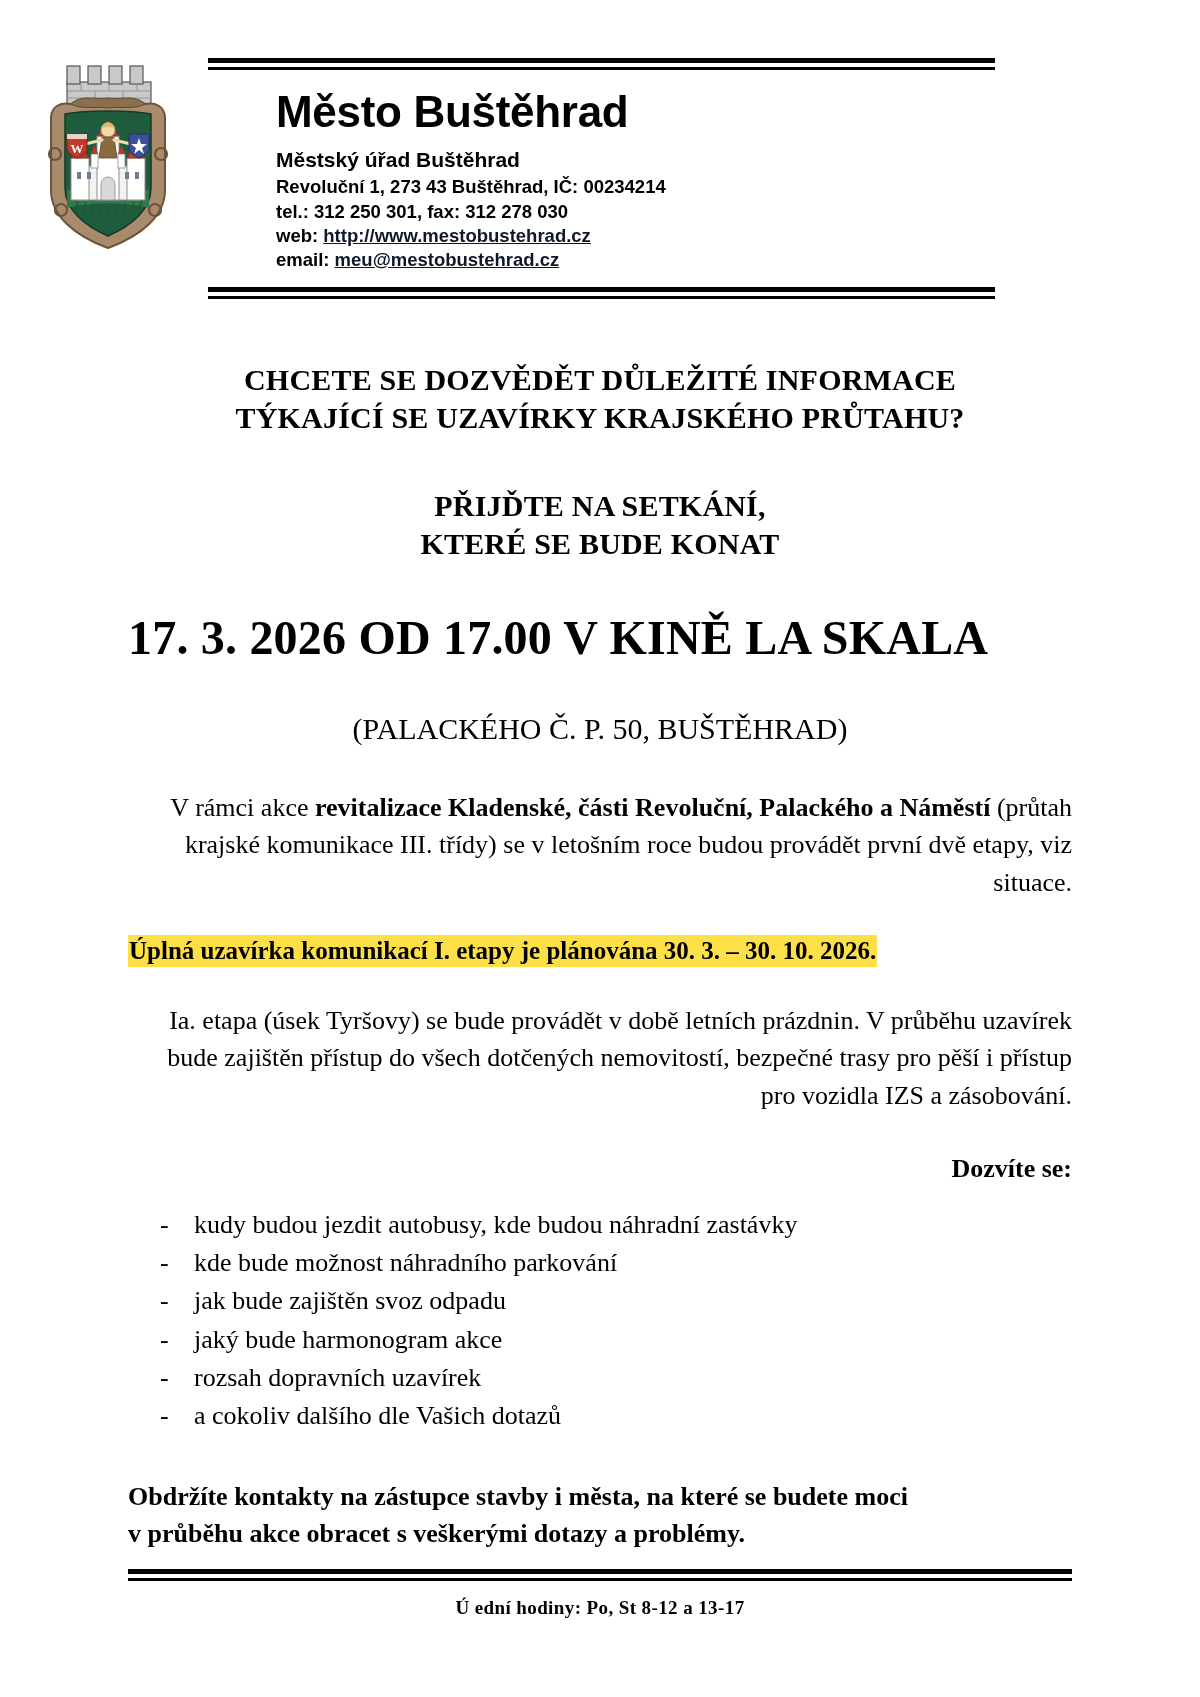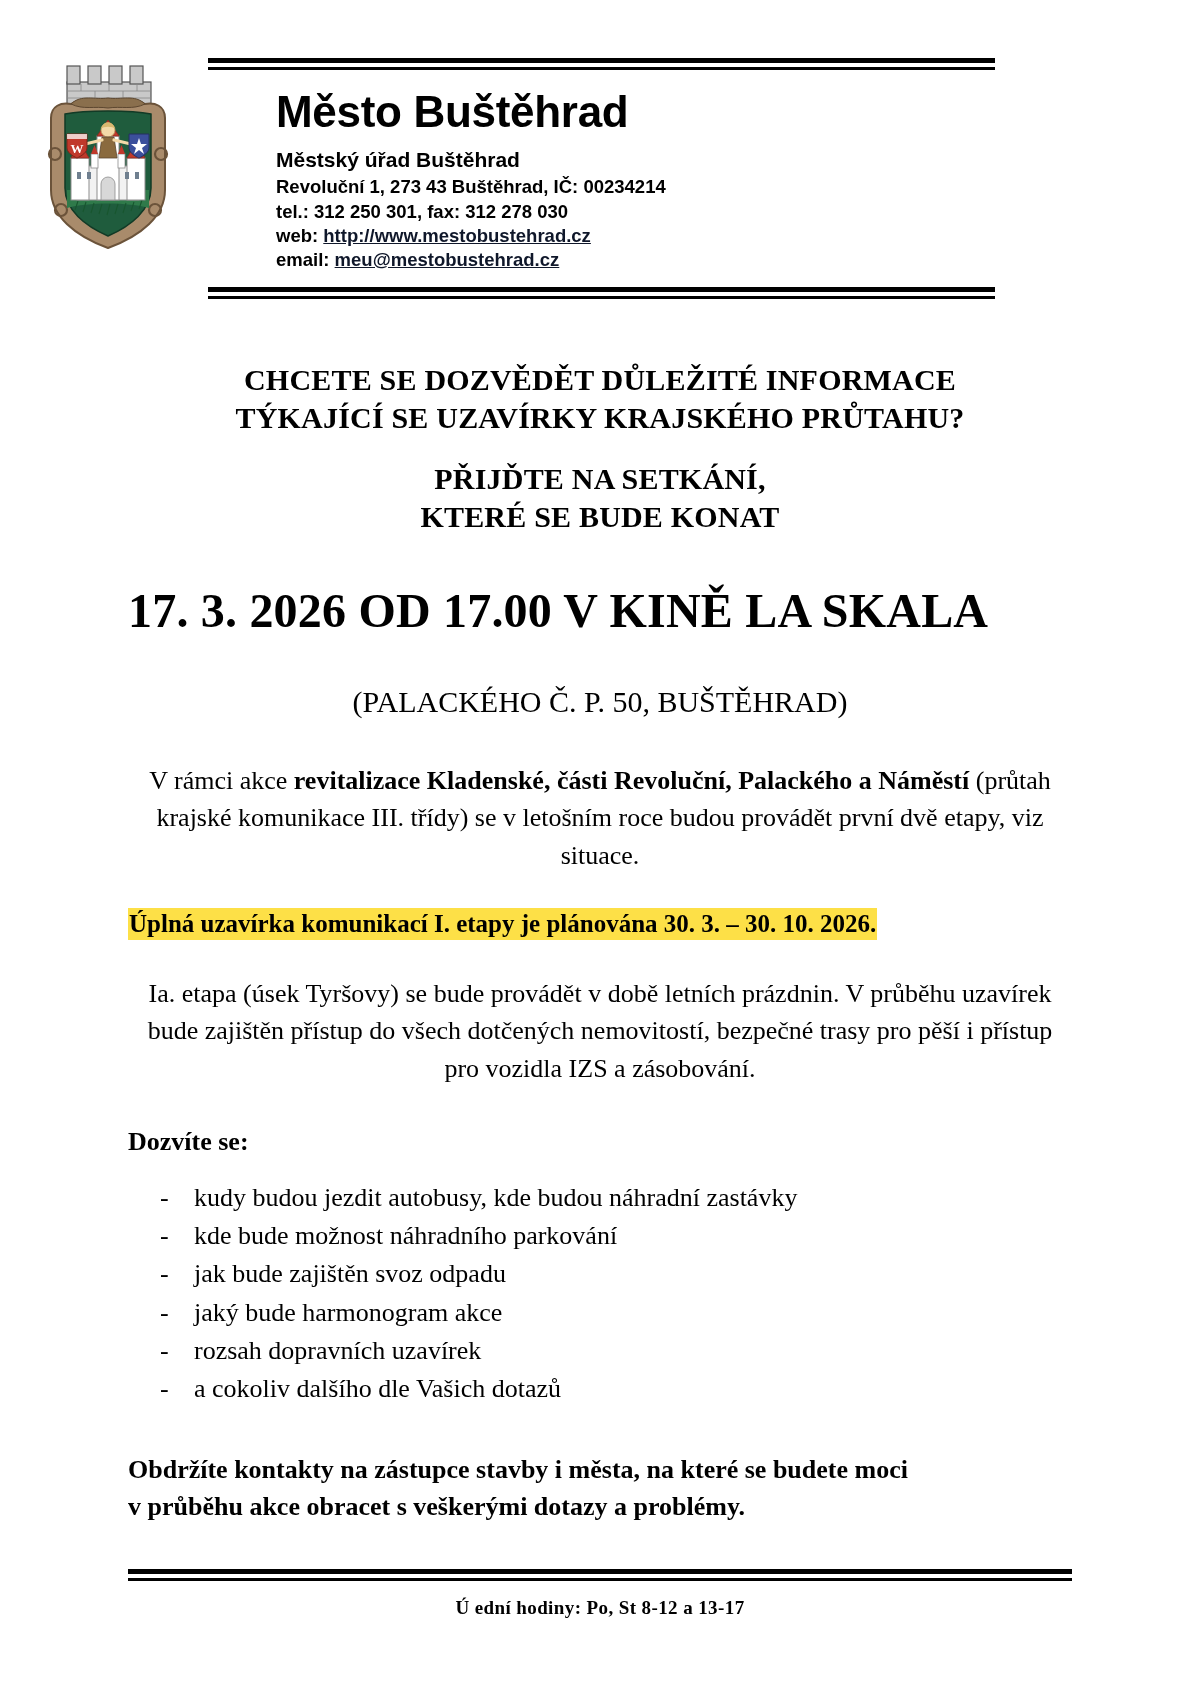--- a/index.html
+++ b/index.html
@@ -91,21 +91,21 @@
     font-size: 30px;
     line-height: 1.28;
     margin-top: 62px;
     letter-spacing: 0.2px;
   }
   .headline2 {
     text-align: center;
     font-weight: bold;
     font-size: 30px;
     line-height: 1.28;
-    margin-top: 22px;
+    margin-top: 49px;
     letter-spacing: 0.2px;
   }
   .bigdate {
     text-align: left;
     font-weight: bold;
     font-size: 48px;
     line-height: 1.2;
     margin-top: 46px;
     letter-spacing: 0.2px;
   }
@@ -113,21 +113,21 @@
     text-align: center;
     font-size: 30px;
     line-height: 1.2;
     margin-top: 44px;
   }
 
   .para {
     font-size: 26px;
     line-height: 1.44;
     margin-top: 42px;
-    text-align: center;
+    text-align: right;
   }
   .para.tight { margin-top: 34px; }
   .para b { font-weight: bold; }
 
   .highlight-row {
     margin-top: 34px;
     font-size: 25px;
     line-height: 1.3;
   }
   .highlight-row .hl {
@@ -135,20 +135,21 @@
     font-weight: bold;
     padding: 2px 1px 3px 1px;
     box-decoration-break: clone;
     -webkit-box-decoration-break: clone;
   }
 
   .lead-bold {
     font-size: 26px;
     font-weight: bold;
     margin-top: 40px;
+    text-align: right;
   }
 
   ul.dashlist {
     list-style: none;
     margin: 22px 0 0 0;
     padding: 0 0 0 32px;
   }
   ul.dashlist li {
     font-size: 26px;
     line-height: 1.47;

